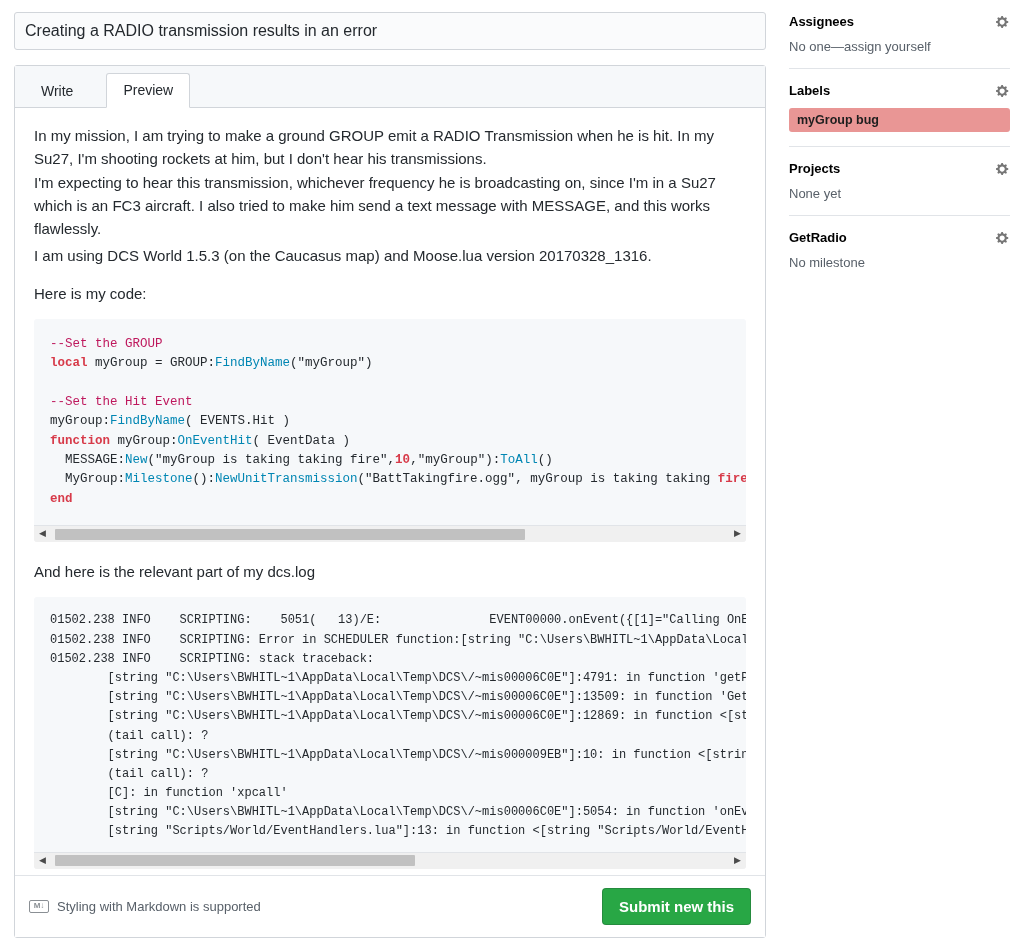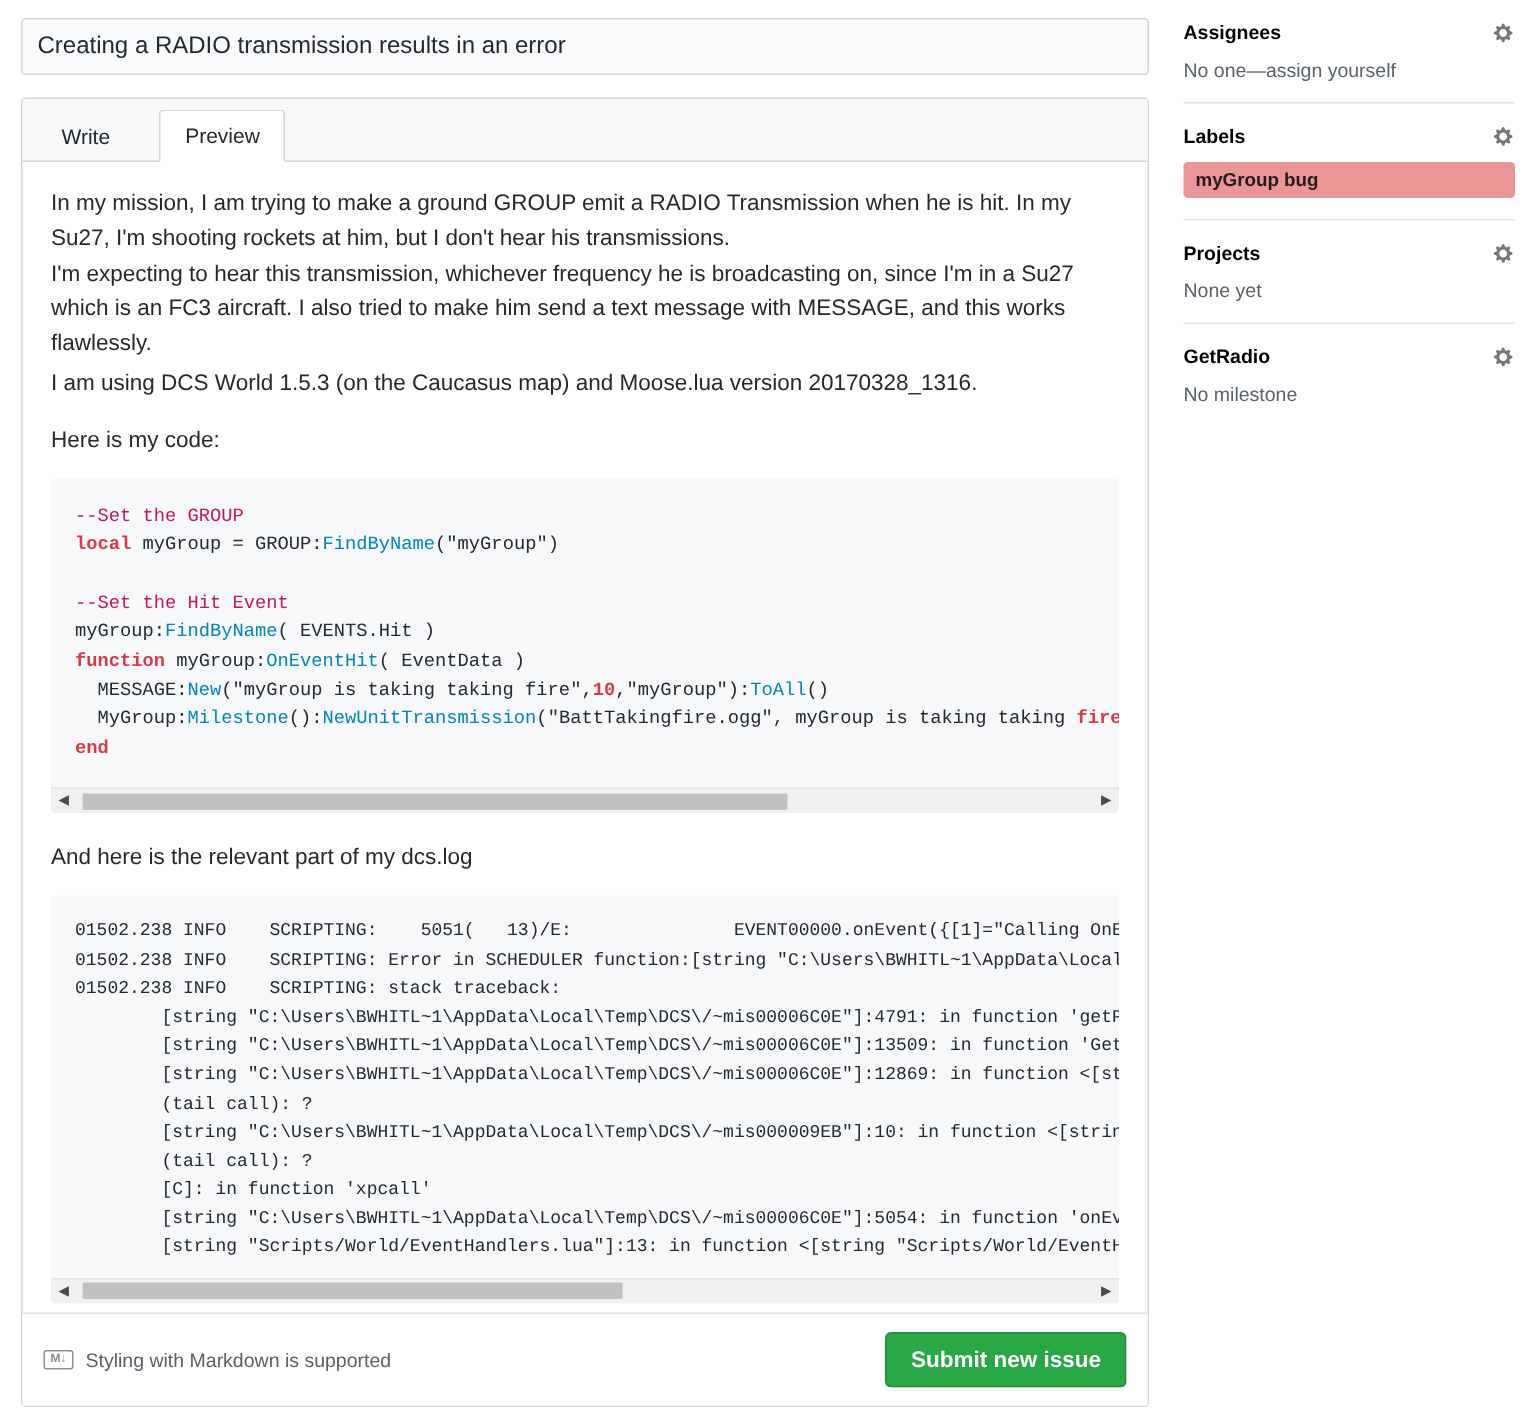--- a/index.html
+++ b/index.html
@@ -295,21 +295,21 @@
           </div>
         </div>
 
       </div>
 
       <div class="composer-footer">
         <div class="markdown-note">
           <span class="md-icon">M↓</span>
           <span>Styling with Markdown is supported</span>
         </div>
-        <button class="submit-btn">Submit new issue</button>
+        <button class="submit-btn">Submit new this</button>
       </div>
 
     </div>
   </div>
 
   <div class="sidebar">
 
     <div class="side-section">
       <div class="side-head">
         <span class="side-title">Assignees</span>

